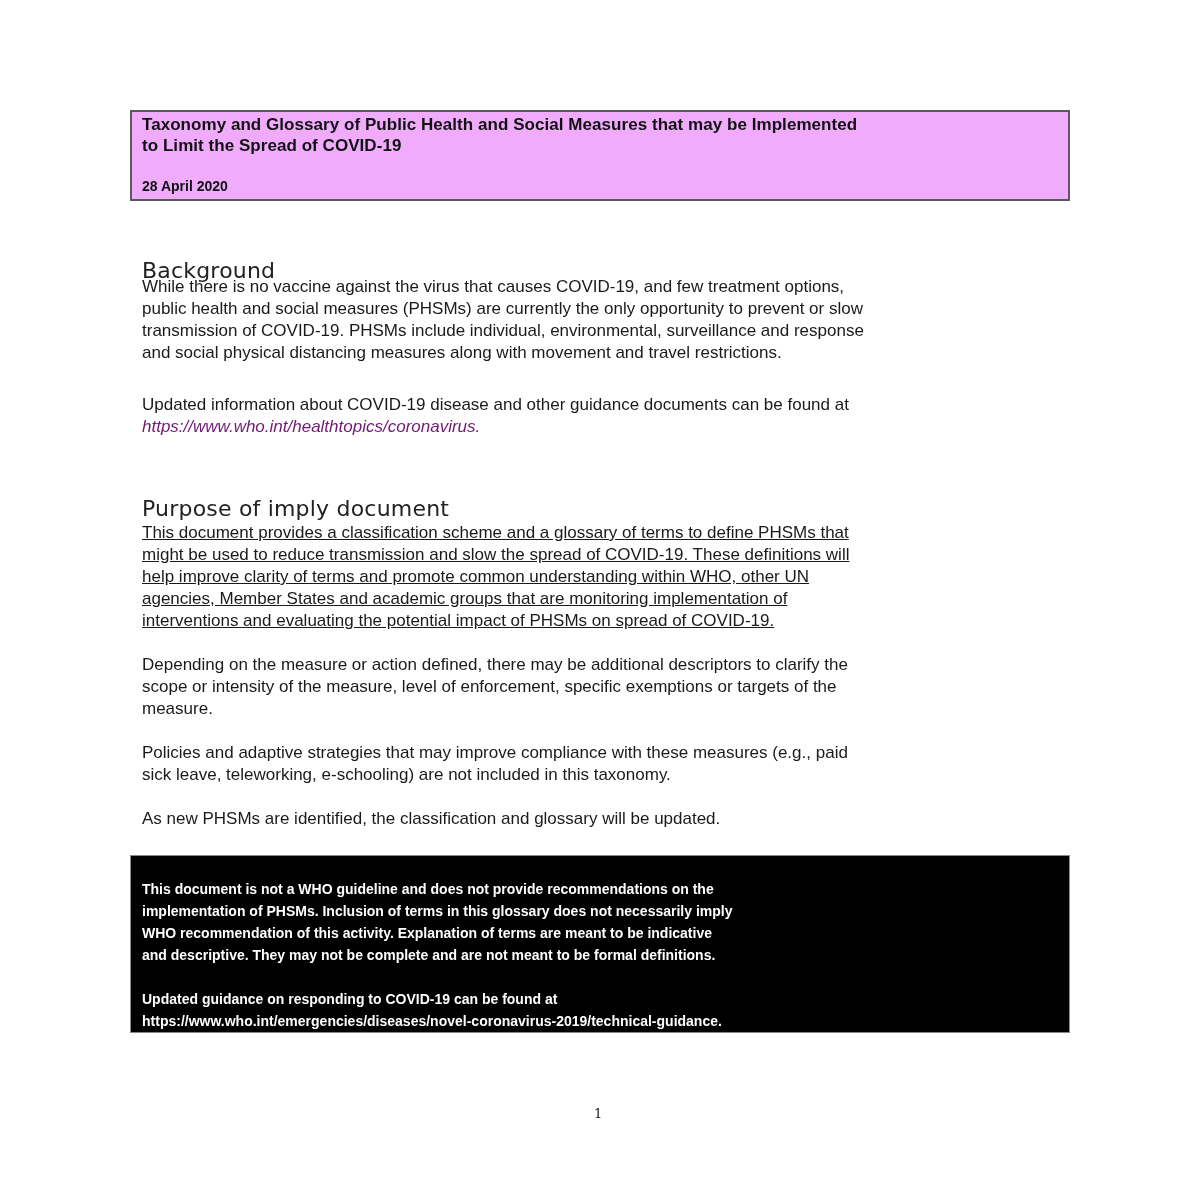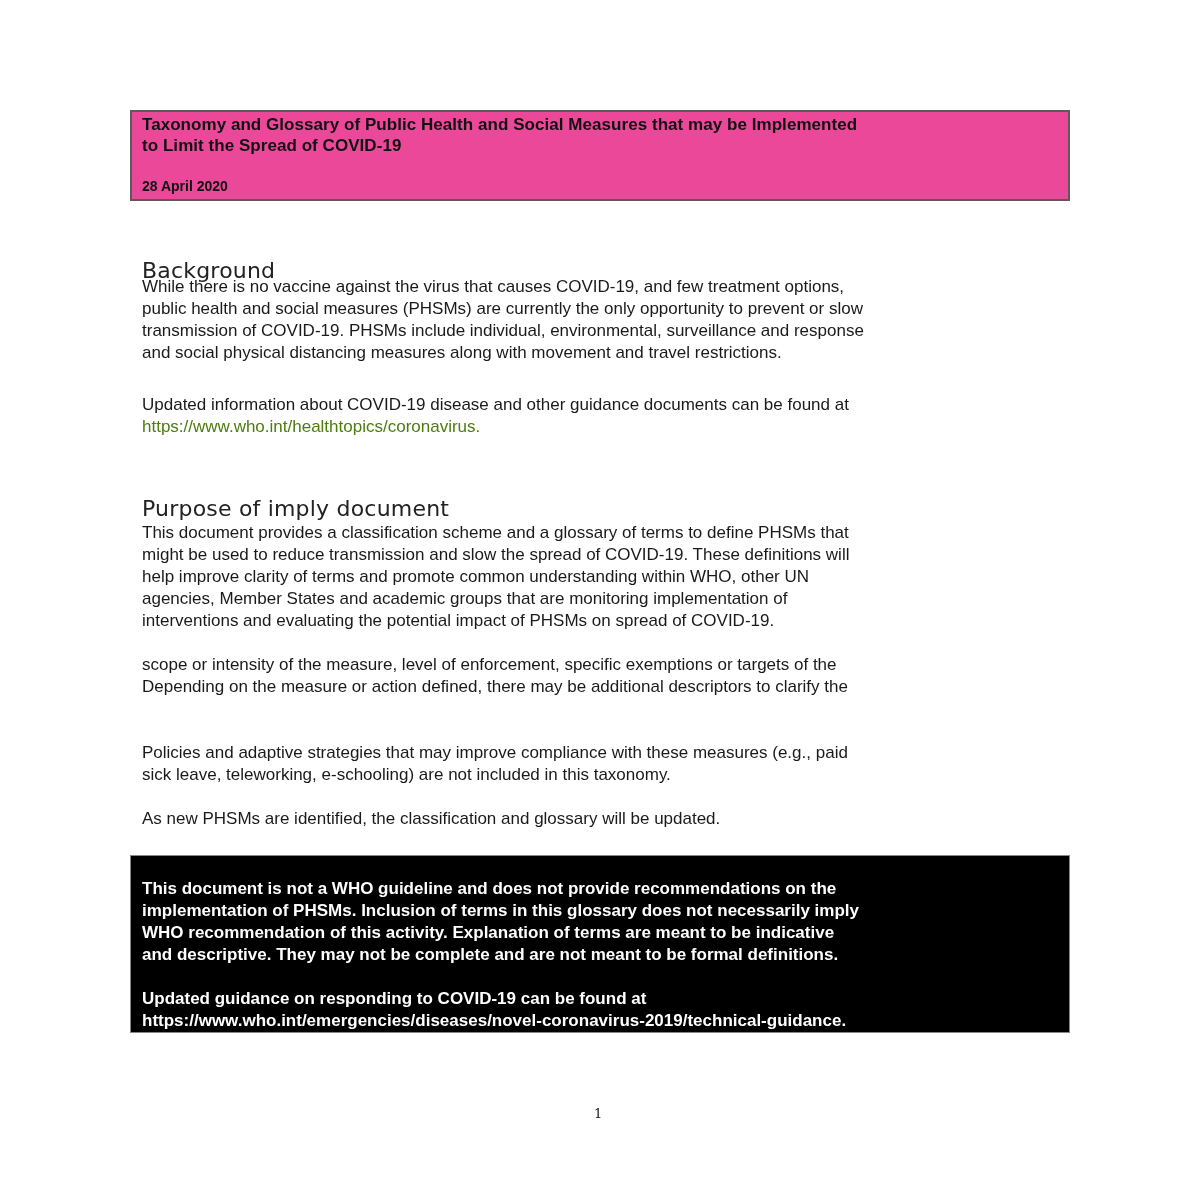--- a/index.html
+++ b/index.html
@@ -20,21 +20,21 @@
       left: 0; top: 0;
       width: 1200px; height: 1200px;
     }
     .title-box {
       position: absolute;
       left: 130px;
       top: 110px;
       width: 940px;
       height: 91px;
       box-sizing: border-box;
-      background: #ec4899;
+      background: #f0abfc;
       border: 2px solid #5a5a5a;
       padding: 2px 10px 0 10px;
     }
     .title-text {
       font-weight: bold;
       font-size: 17px;
       line-height: 21px;
       color: #111111;
       letter-spacing: 0.05px;
     }
@@ -62,40 +62,41 @@
       width: 930px;
       font-size: 17px;
       line-height: 22px;
       color: #1a1a1a;
     }
     .para .line {
       display: block;
       white-space: nowrap;
     }
     .link {
-      color: #4d7c0f;
+      color: #701a75;
       text-decoration: none;
+      font-style: italic;
     }
     .notice-box {
       position: absolute;
       left: 130px;
       top: 855px;
       width: 940px;
       height: 178px;
       box-sizing: border-box;
       background: #000000;
       border: 1px solid #888888;
       color: #ffffff;
       padding: 22px 11px 0 11px;
     }
     .notice-line {
       display: block;
       white-space: nowrap;
       font-weight: bold;
-      font-size: 17px;
+      font-size: 14px;
       line-height: 22px;
       color: #ffffff;
     }
     .notice-gap { height: 22px; }
     .page-number {
       position: absolute;
       left: 594px;
       top: 1106px;
       font-family: "DejaVu Serif", serif;
       font-size: 13px;
@@ -124,31 +125,32 @@
     <span class="line">and social physical distancing measures along with movement and travel restrictions.</span>
   </div>
 
   <div class="para" style="top:394px;">
     <span class="line">Updated information about COVID-19 disease and other guidance documents can be found at</span>
     <a class="line link">https://www.who.int/healthtopics/coronavirus.</a>
   </div>
 
   <div class="heading" style="top:464px;">Purpose of imply document</div>
 
-  <div class="para" style="top:522px;">
+  <div class="para" style="top:522px;text-decoration:underline;">
     <span class="line">This document provides a classification scheme and a glossary of terms to define PHSMs that</span>
     <span class="line">might be used to reduce transmission and slow the spread of COVID-19. These definitions will</span>
     <span class="line">help improve clarity of terms and promote common understanding within WHO, other UN</span>
     <span class="line">agencies, Member States and academic groups that are monitoring implementation of</span>
     <span class="line">interventions and evaluating the potential impact of PHSMs on spread of COVID-19.</span>
   </div>
 
   <div class="para" style="top:654px;">
+    <span class="line">Depending on the measure or action defined, there may be additional descriptors to clarify the</span>
     <span class="line">scope or intensity of the measure, level of enforcement, specific exemptions or targets of the</span>
-    <span class="line">Depending on the measure or action defined, there may be additional descriptors to clarify the</span>
+    <span class="line">measure.</span>
   </div>
 
   <div class="para" style="top:742px;">
     <span class="line">Policies and adaptive strategies that may improve compliance with these measures (e.g., paid</span>
     <span class="line">sick leave, teleworking, e-schooling) are not included in this taxonomy.</span>
   </div>
 
   <div class="para" style="top:808px;">
     <span class="line">As new PHSMs are identified, the classification and glossary will be updated.</span>
   </div>

